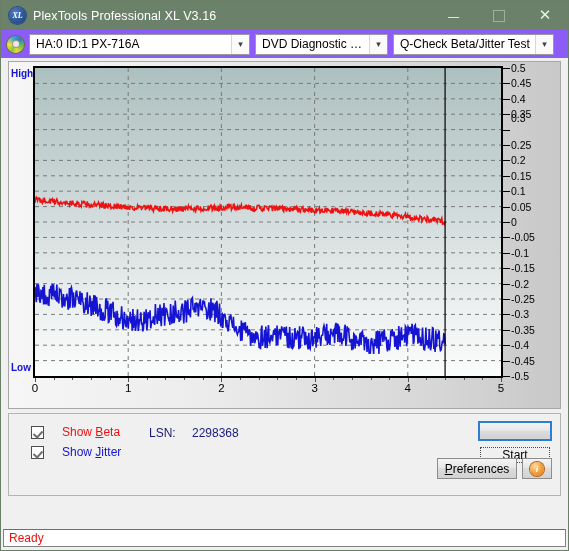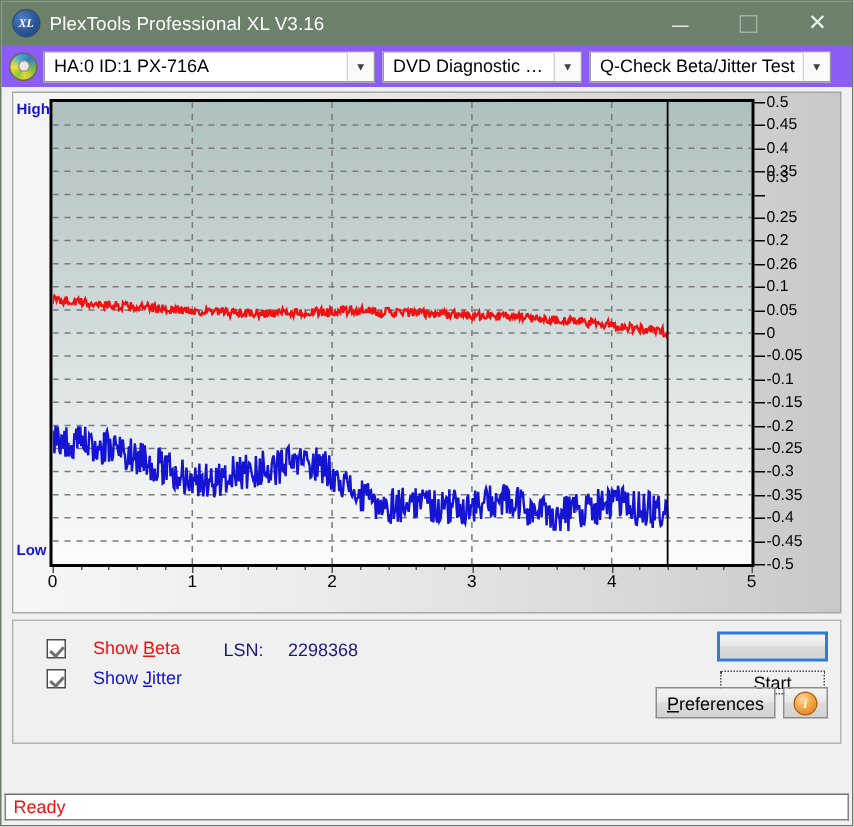--- a/index.html
+++ b/index.html
@@ -275,21 +275,21 @@
           <div class="ytick" style="top: 36.8px;">0.4</div>
           <div class="ytick-line" style="top: 36.8px;"></div>
           <div class="ytick" style="top: 52.2px;">0.35</div>
           <div class="ytick-line" style="top: 52.2px;"></div>
           <div class="ytick" style="top: 56px;">0.3</div>
           <div class="ytick-line" style="top: 67.6px;"></div>
           <div class="ytick" style="top: 83px;">0.25</div>
           <div class="ytick-line" style="top: 83px;"></div>
           <div class="ytick" style="top: 98.4px;">0.2</div>
           <div class="ytick-line" style="top: 98.4px;"></div>
-          <div class="ytick" style="top: 113.8px;">0.26</div>
+          <div class="ytick" style="top: 113.8px;">0.15</div>
           <div class="ytick-line" style="top: 113.8px;"></div>
           <div class="ytick" style="top: 129.2px;">0.1</div>
           <div class="ytick-line" style="top: 129.2px;"></div>
           <div class="ytick" style="top: 144.6px;">0.05</div>
           <div class="ytick-line" style="top: 144.6px;"></div>
           <div class="ytick" style="top: 160px;">0</div>
           <div class="ytick-line" style="top: 160px;"></div>
           <div class="ytick" style="top: 175.4px;">-0.05</div>
           <div class="ytick-line" style="top: 175.4px;"></div>
           <div class="ytick" style="top: 190.8px;">-0.1</div>

